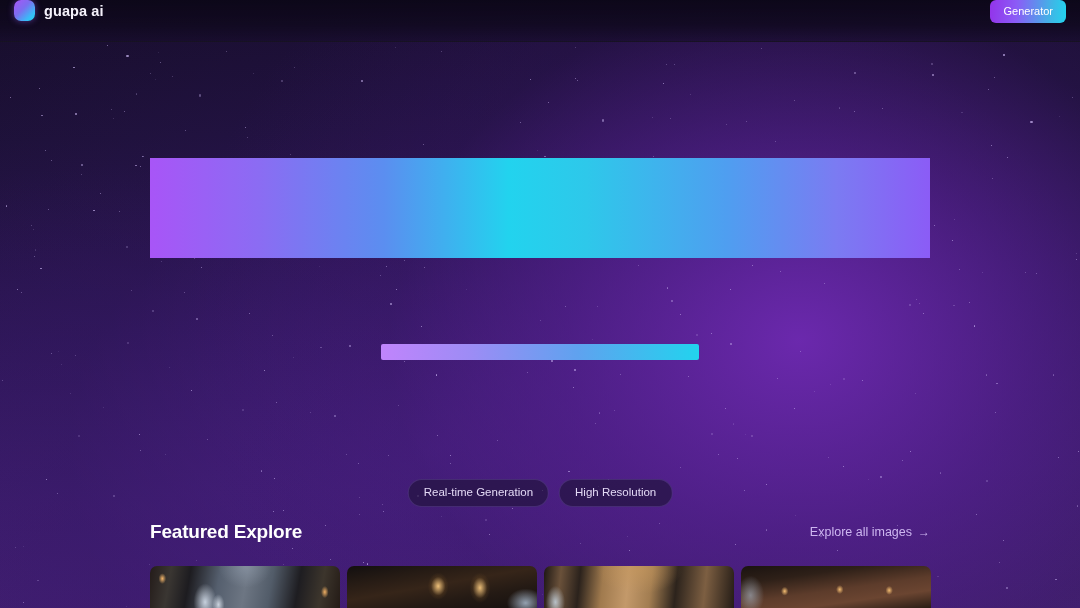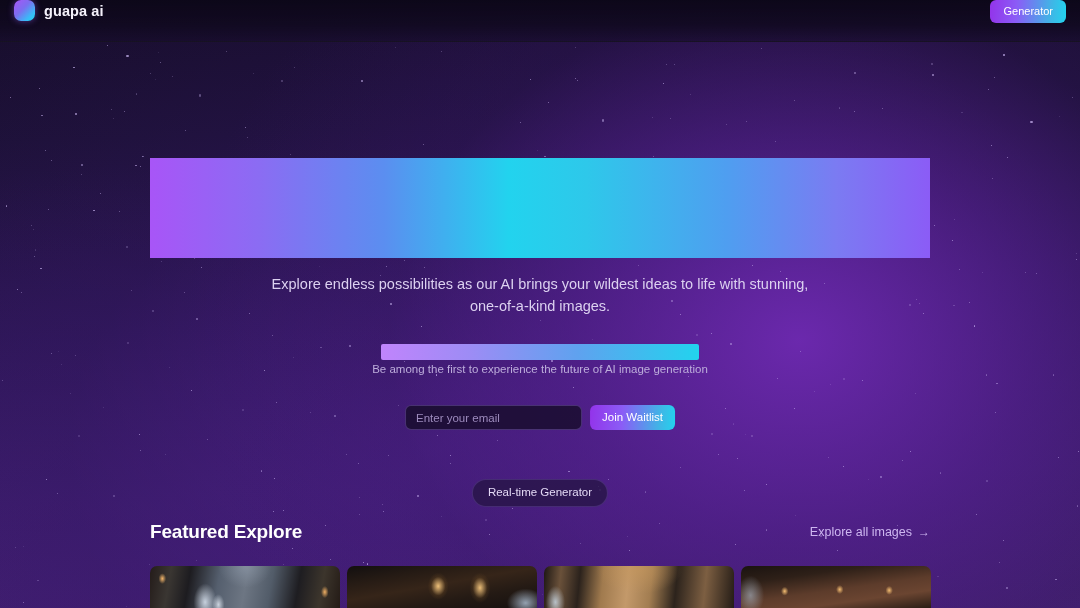--- a/index.html
+++ b/index.html
@@ -632,32 +632,27 @@
       <span class="brand-mark"></span>
       <span class="brand-name">guapa ai</span>
     </div>
     <div class="topbar-spacer"></div>
     <button class="generate-btn">Generator</button>
   </div>
 
 
   <div class="hero-banner"></div>
 
-  <p class="hero-sub">Explore endless possibilities as our AI brings your wildest ideas to life with stunning, one-of-a-kind images.</p>
 
   <div class="wl-bar"></div>
-  <div class="wl-note">Be among the first to experience the future of AI image generation</div>
-
-  <div class="wl-form">
-    <input class="wl-input" type="text" placeholder="Enter your email" style="">
-    <button class="wl-submit">Join Waitlist</button>
-  </div>
+
 
   <div class="pills">
-    <span class="pill">Real-time Generator</span>
+    <span class="pill">Real-time Generation</span>
+    <span class="pill">High Resolution</span>
   </div>
 
   <div class="feat-head">
     <span class="feat-title">Featured Explore</span>
     <a class="feat-link">
       <span>Explore all images</span>
       <span class="arrow">→</span>
     </a>
   </div>
 

